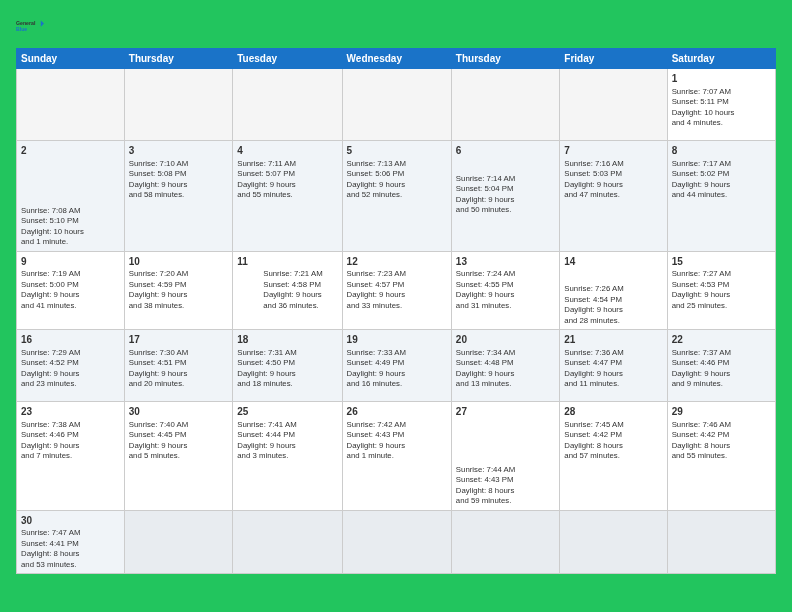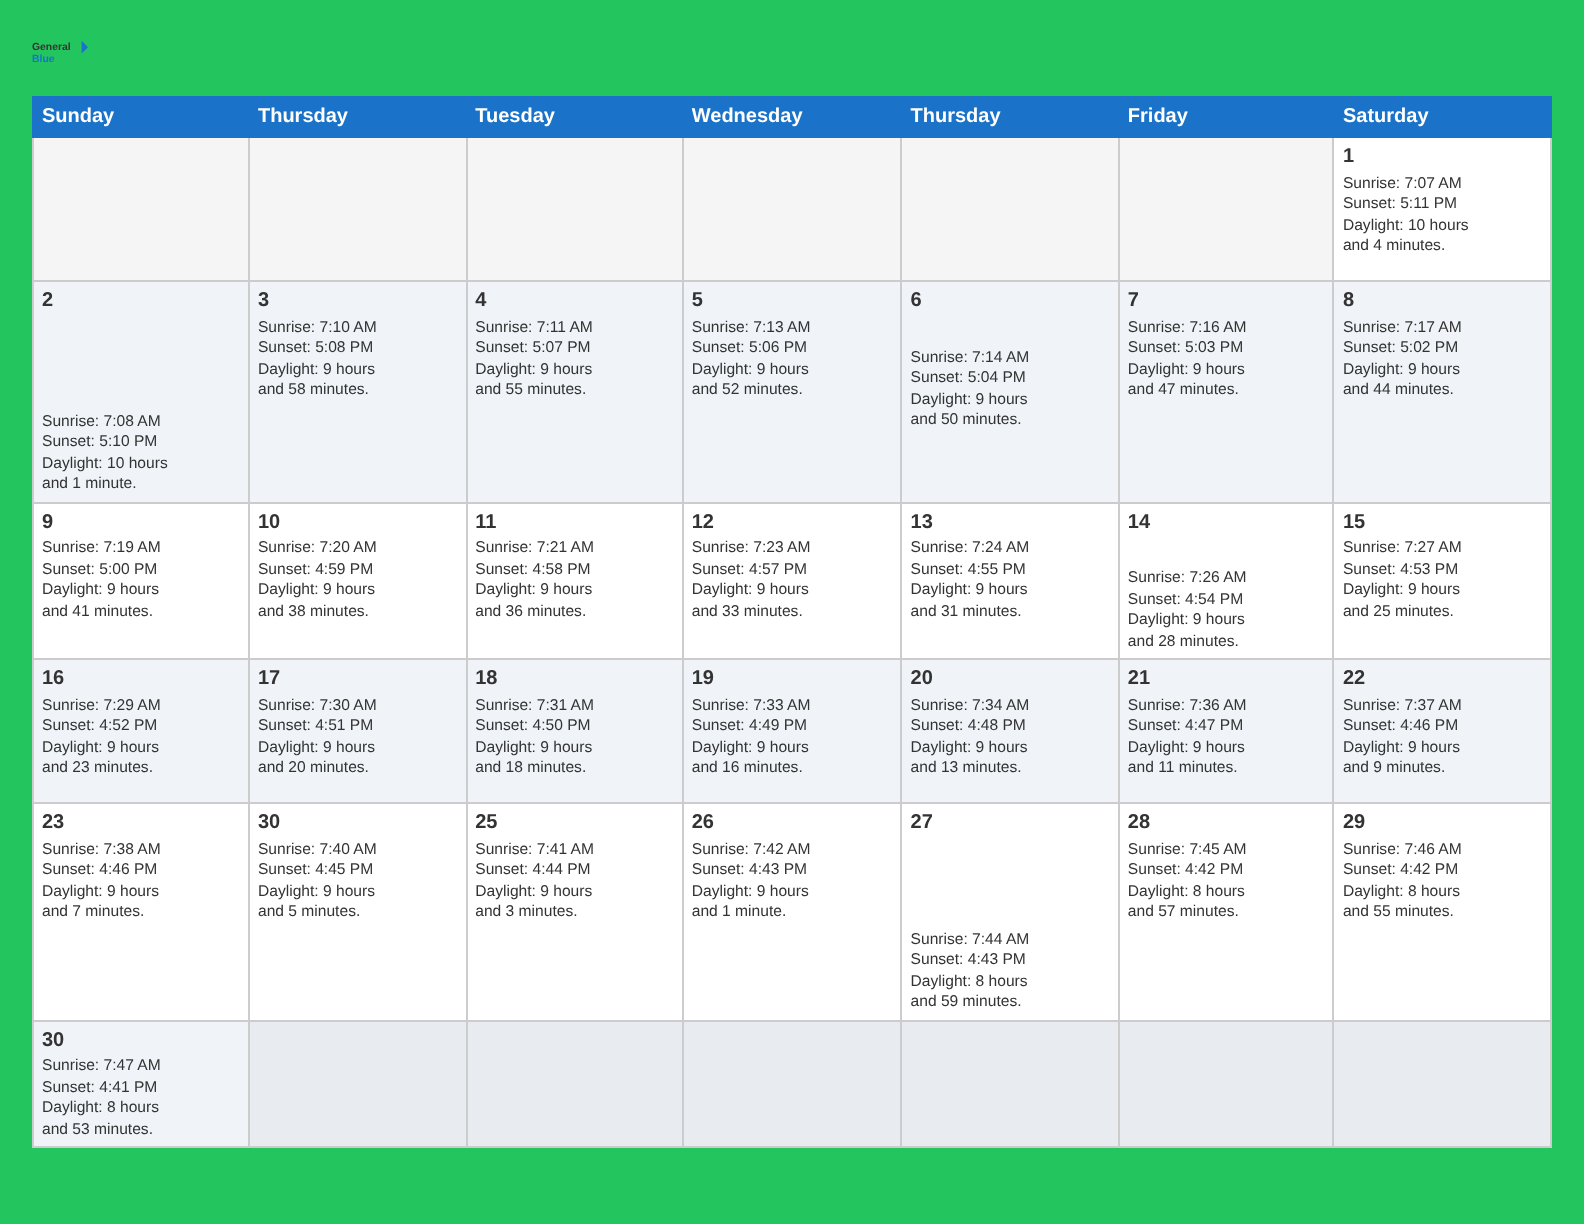--- a/index.html
+++ b/index.html
@@ -197,21 +197,21 @@
           </td>
           <td>
             <span class="day-num">10</span>
             <div class="day-info" style="white-space: pre-line;">Sunrise: 7:20 AM
 Sunset: 4:59 PM
 Daylight: 9 hours
 and 38 minutes.</div>
           </td>
           <td>
             <span class="day-num">11</span>
-            <div class="day-info" style="white-space: pre-line;">Sunrise: 7:21 AM
+            <div class="day-info" style="white-space: pre-line; margin-left: 26px;">Sunrise: 7:21 AM
 Sunset: 4:58 PM
 Daylight: 9 hours
 and 36 minutes.</div>
           </td>
           <td>
             <span class="day-num">12</span>
             <div class="day-info" style="white-space: pre-line;">Sunrise: 7:23 AM
 Sunset: 4:57 PM
 Daylight: 9 hours
 and 33 minutes.</div>

